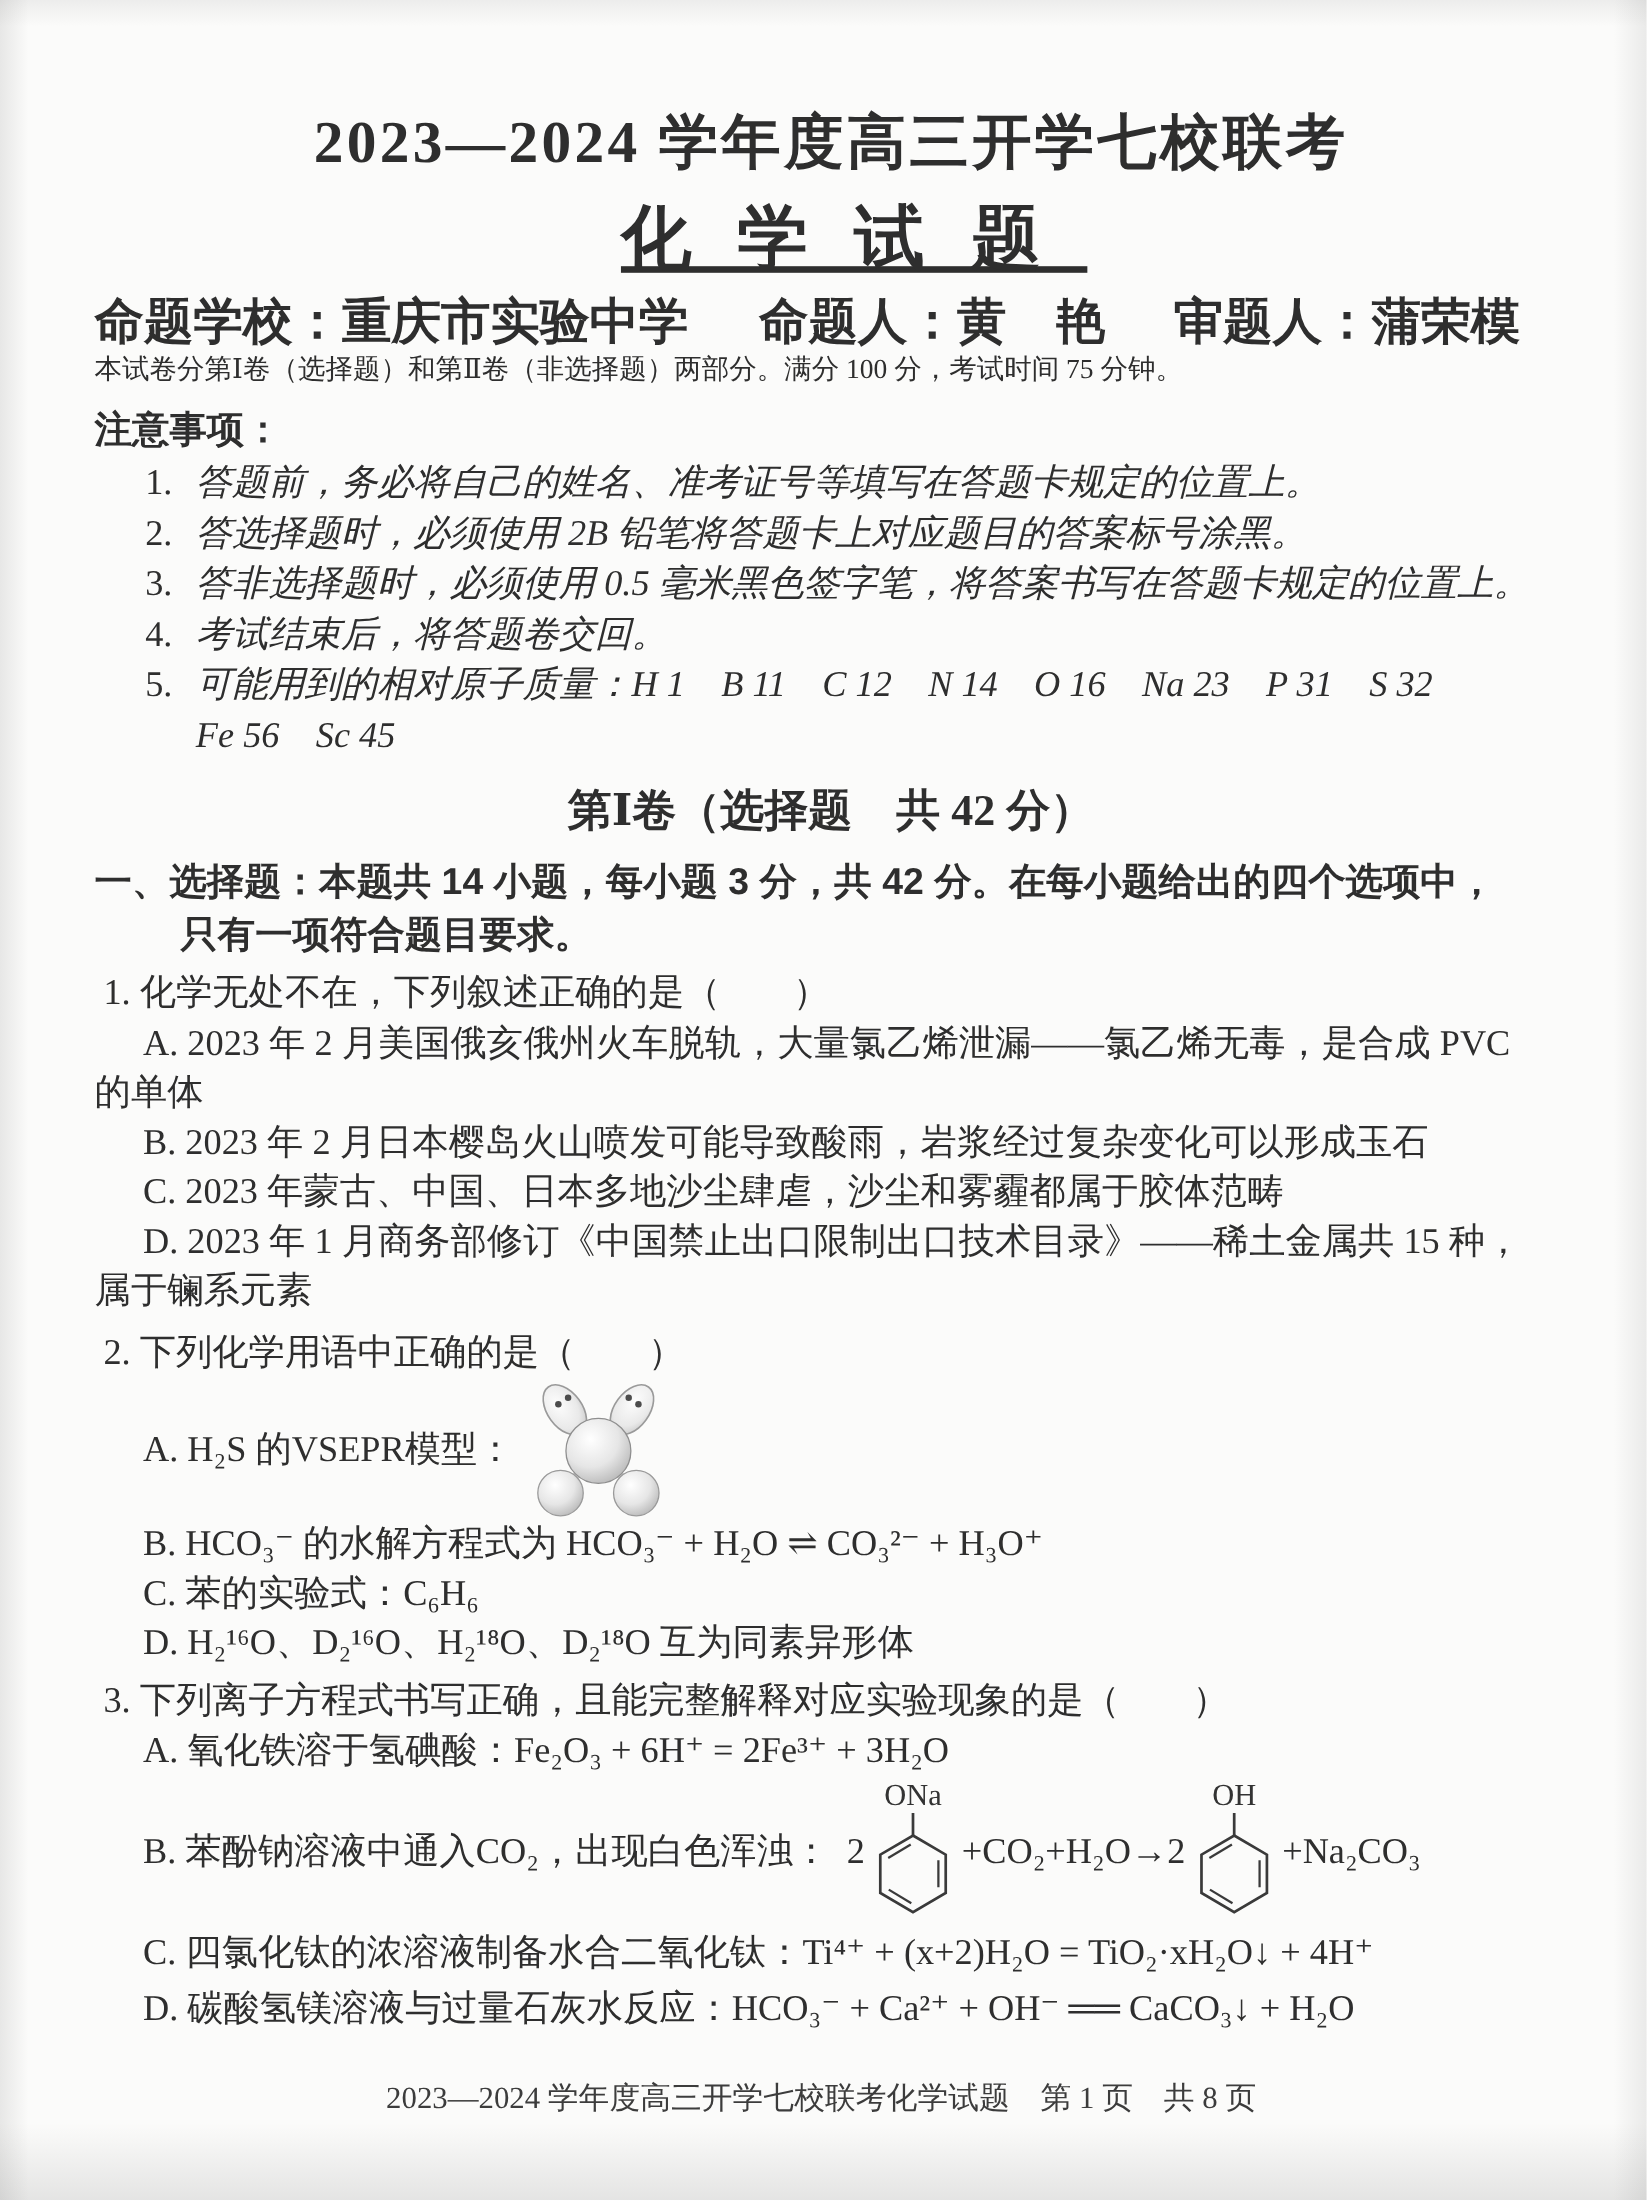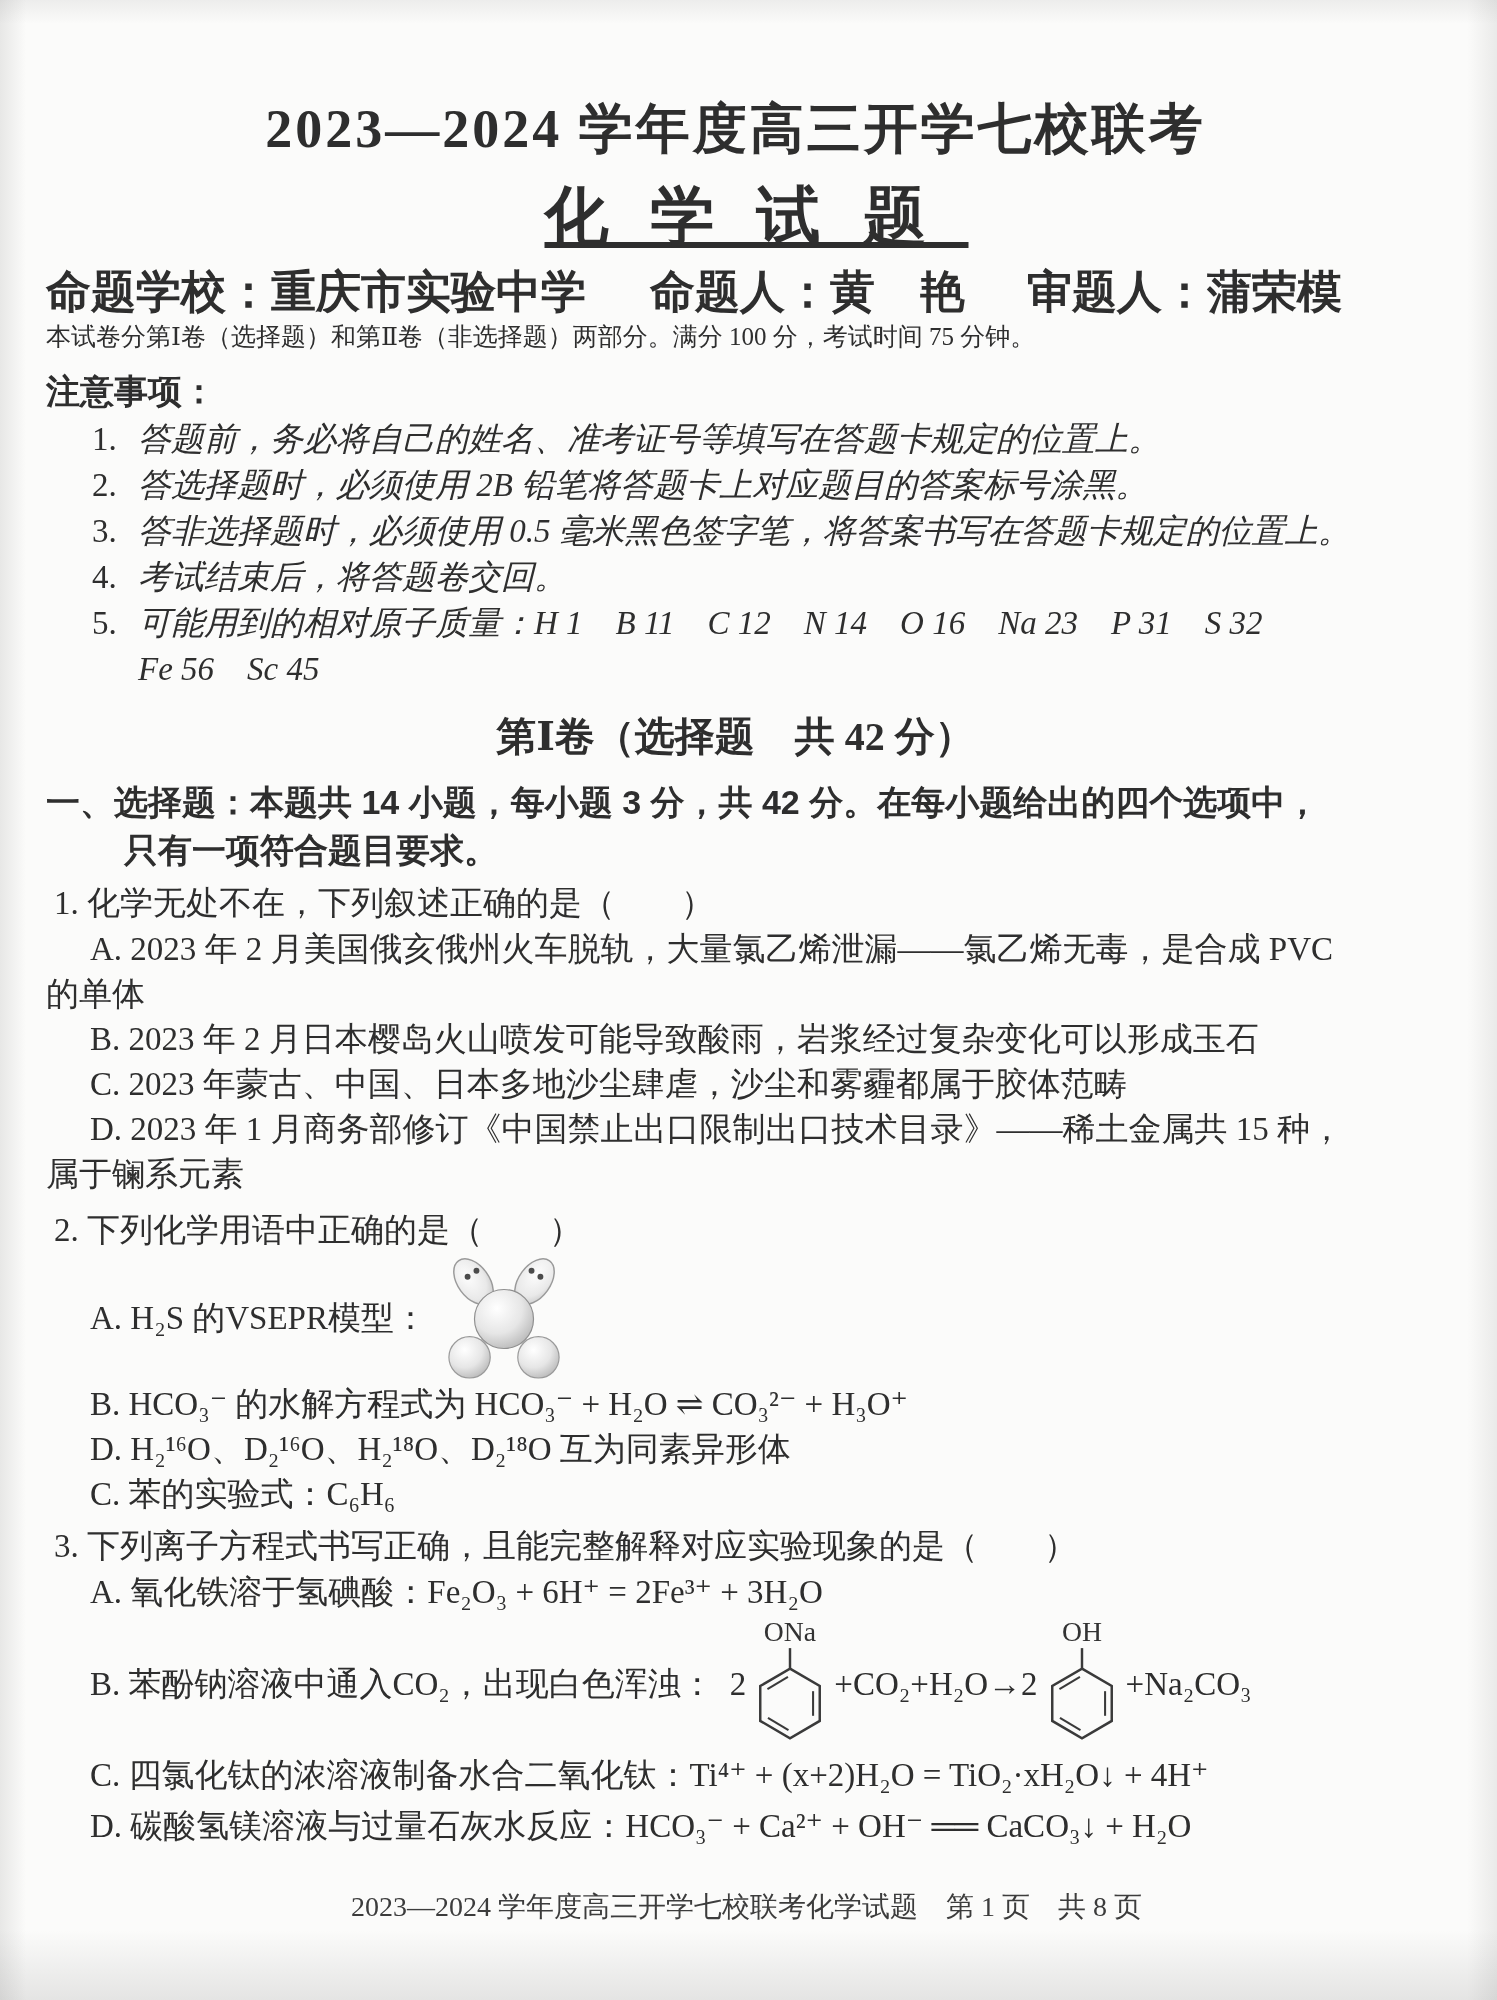--- a/index.html
+++ b/index.html
@@ -1,20 +1,20 @@
 <!DOCTYPE html>
 <html><head>
 <meta charset="utf-8">
 <style>
   html,body{margin:0;padding:0;background:#fbfbfa;}
   .page{
     position:relative;
     width:1497px;height:2000px;
     box-sizing:border-box;
-    padding:96px 72px 0 46px;
+    padding:96px 72px 0 86px;
     background:
       linear-gradient(90deg, rgba(110,110,110,.14), rgba(110,110,110,0) 26px),
       linear-gradient(270deg, rgba(110,110,110,.12), rgba(110,110,110,0) 30px),
       linear-gradient(180deg, rgba(110,110,110,.10), rgba(110,110,110,0) 24px),
       linear-gradient(0deg, rgba(110,110,110,.16), rgba(110,110,110,0) 70px),
       #fbfbfa;
     color:#2e2e2e;
     font-family:"Liberation Serif","DejaVu Serif","DejaVu Sans",serif;
     overflow:hidden;
   }
@@ -128,22 +128,22 @@
         <circle cx="34" cy="17" r="3" fill="#4c4c4c"></circle>
         <circle cx="90" cy="17" r="3" fill="#4c4c4c"></circle>
         <circle cx="99" cy="23" r="3" fill="#4c4c4c"></circle>
         <circle cx="62" cy="66" r="30" fill="url(#gBall)" stroke="#8f8f8f" stroke-width="1.2"></circle>
         <circle cx="27" cy="105" r="21" fill="url(#gBall)" stroke="#9a9a9a" stroke-width="1.2"></circle>
         <circle cx="97" cy="105" r="21" fill="url(#gBall)" stroke="#9a9a9a" stroke-width="1.2"></circle>
       </svg>
     </div>
 
     <p class="option">B. HCO₃⁻ 的水解方程式为 HCO₃⁻ + H₂O ⇌ CO₃²⁻ + H₃O⁺</p>
+    <p class="option">C. 苯的实验式：C₆H₆</p>
     <p class="option">D. H₂¹⁶O、D₂¹⁶O、H₂¹⁸O、D₂¹⁸O 互为同素异形体</p>
-    <p class="option">C. 苯的实验式：C₆H₆</p>
   </div>
 
   <div>
     <p class="stem">3. 下列离子方程式书写正确，且能完整解释对应实验现象的是（　　）</p>
     <p class="option">A. 氧化铁溶于氢碘酸：Fe₂O₃ + 6H⁺ = 2Fe³⁺ + 3H₂O</p>
 
     <div class="opt-row">
       <p class="opt-label">B. 苯酚钠溶液中通入CO₂，出现白色浑浊：</p>
       <div class="equation">
         <span class="eq-txt">2</span>

